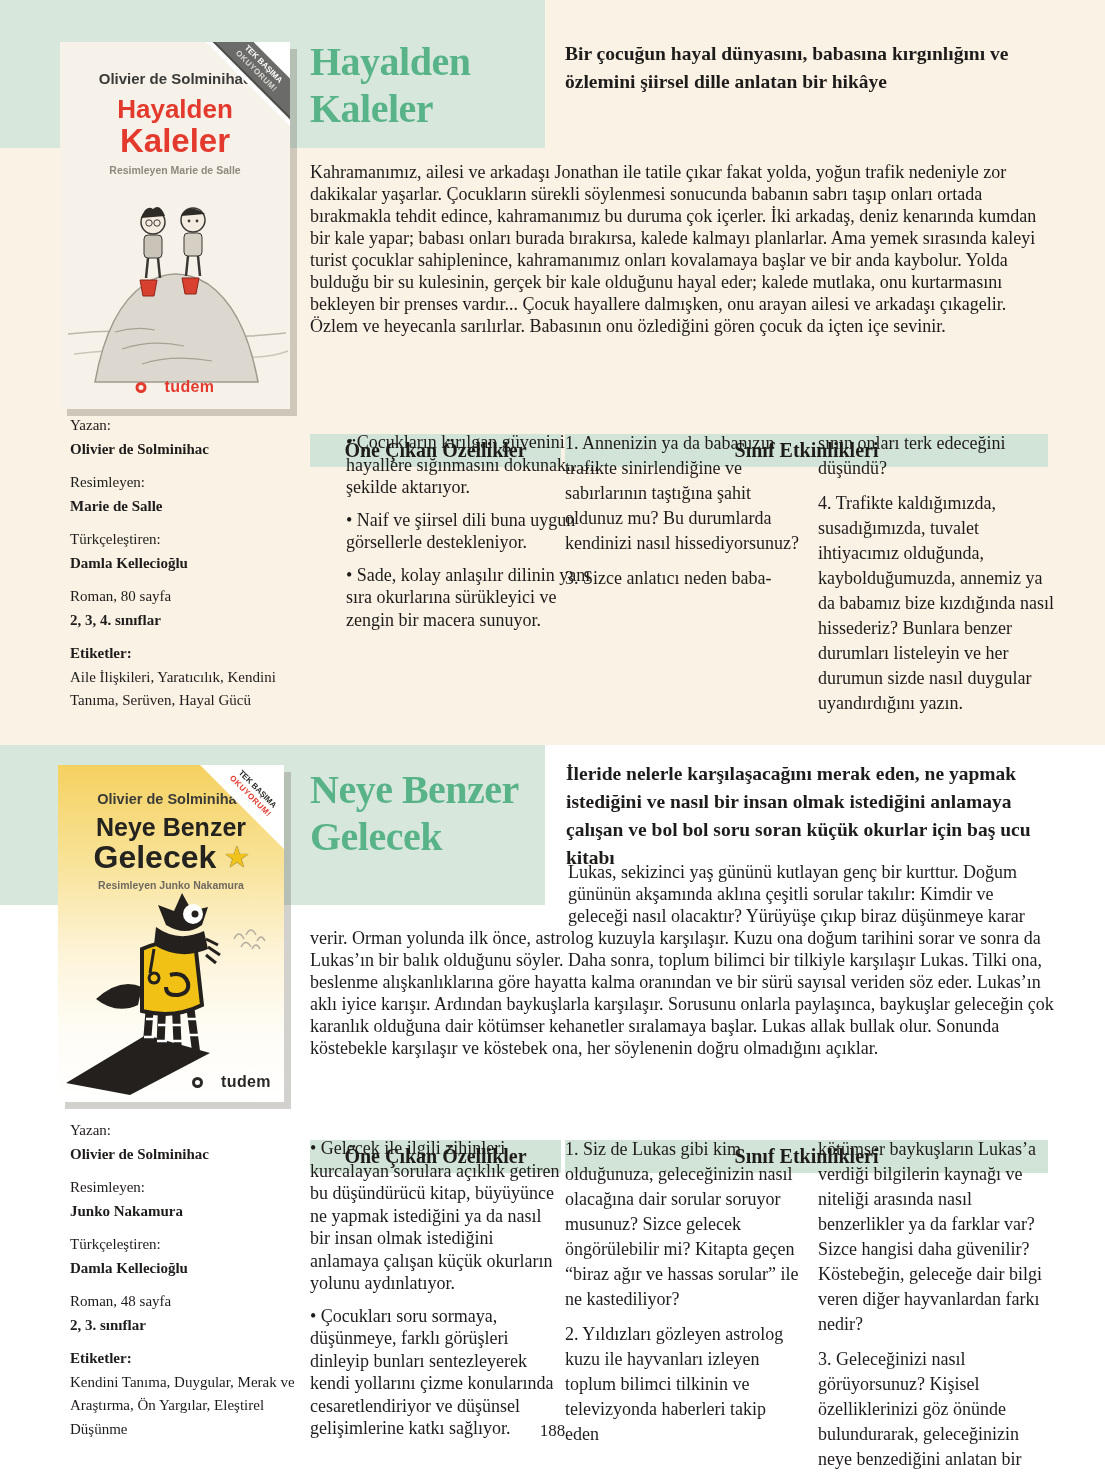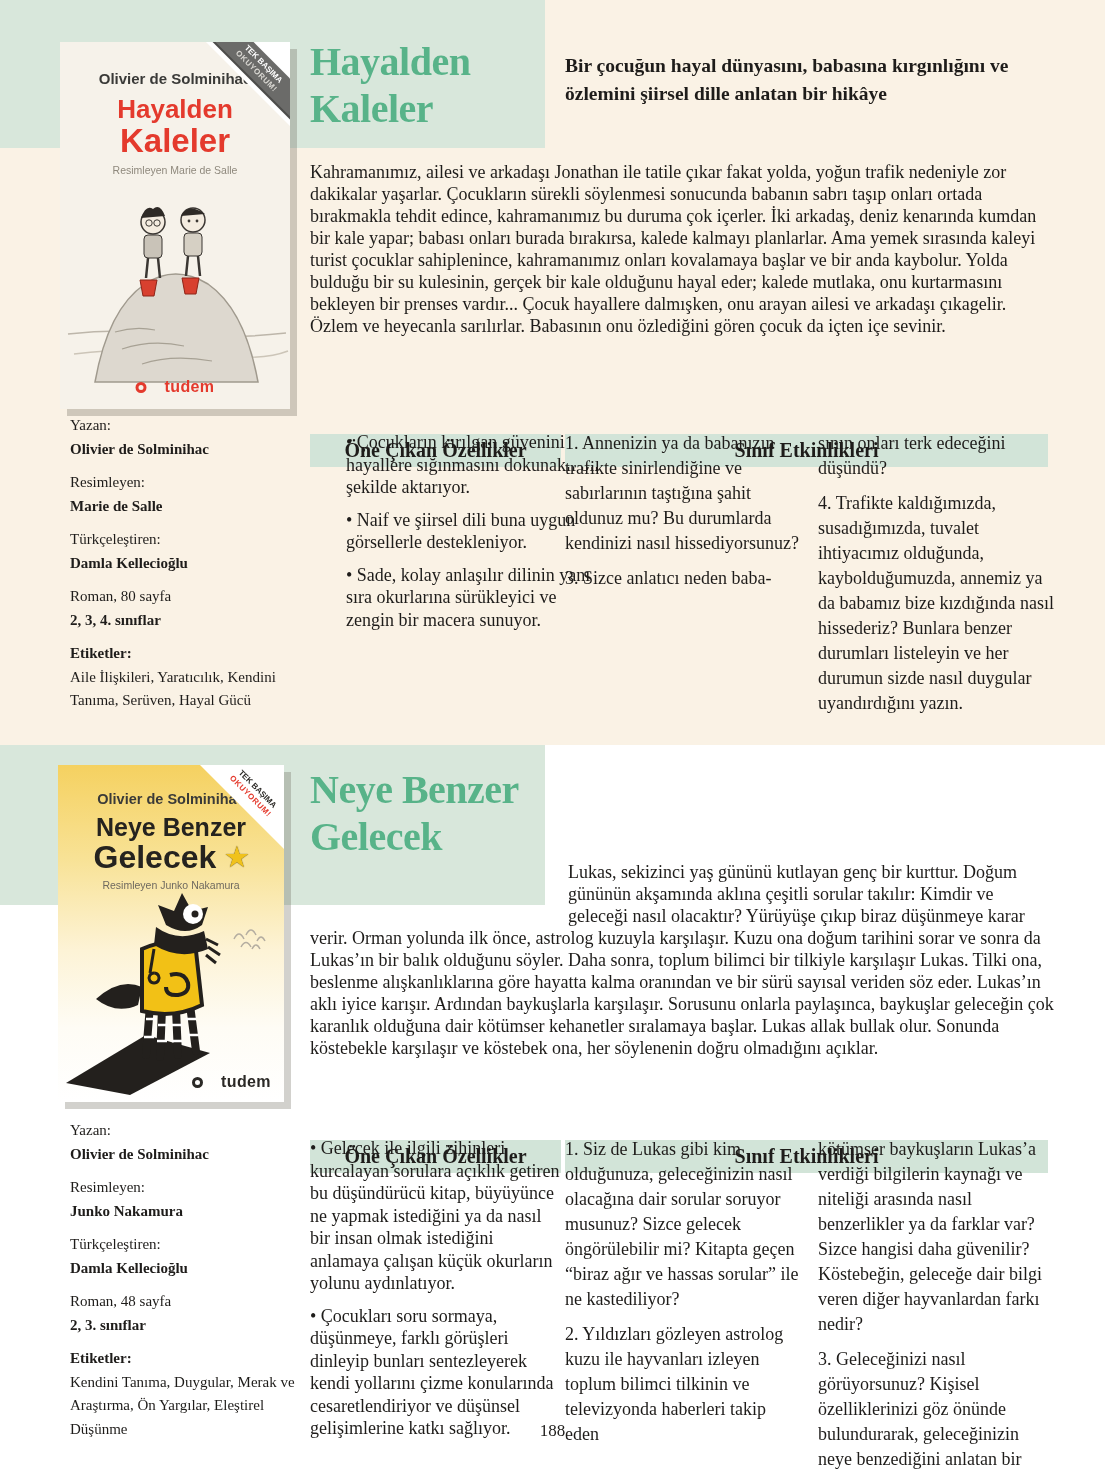--- a/index.html
+++ b/index.html
@@ -12,21 +12,21 @@
   .bg-cream{position:absolute;left:0;top:0;width:1105px;height:745px;background:var(--cream);}
   .mint-band{position:absolute;background:var(--mint);}
   #band1{left:0;top:0;width:545px;height:148px;}
   #band2{left:0;top:745px;width:545px;height:160px;}
 
   .book-title{position:absolute;font-weight:bold;color:var(--title_green);font-size:40px;line-height:47px;letter-spacing:-0.5px;}
   #title1{left:310px;top:38px;}
   #title2{left:310px;top:766px;}
 
   .tagline{position:absolute;font-weight:bold;font-size:19.5px;line-height:28px;}
-  #tagline1{left:565px;top:52px;width:475px;}
+  #tagline1{left:565px;top:40px;width:475px;}
   #tagline2{left:566px;top:760px;width:484px;}
 
   .summary{position:absolute;left:310px;width:744px;font-size:18px;line-height:22px;}
   #summary1{top:161px;}
   #summary2{top:861px;}
   .wrap-spacer{float:left;width:258px;height:46px;}
 
   .col-header{position:absolute;height:33px;background:var(--header_bar);font-weight:bold;font-size:20px;text-align:center;line-height:33px;margin-top:45px;}
   #features1-h,#features2-h{left:310px;width:251px;}
   #activities1-h,#activities2-h{left:565px;width:483px;}
@@ -61,21 +61,21 @@
           background:linear-gradient(180deg,#f5d160 0%,#f8e296 28%,#fdf3d6 55%,#fefcf5 78%,#ffffff 100%);}
   .cover-author{position:absolute;width:100%;text-align:center;font-weight:bold;color:#3a3a38;font-size:15px;}
   #cover1 .cover-author{top:28px;}
   #cover2 .cover-author{top:26px;font-size:14.5px;}
   .cover-t{position:absolute;width:100%;text-align:center;font-weight:bold;}
   #cover1 .t1{top:52px;font-size:26px;color:var(--cover_red);}
   #cover1 .t2{top:80px;font-size:33px;color:var(--cover_red);}
   #cover2 .t1{top:48px;font-size:25px;color:#25231f;}
   #cover2 .t2{top:74px;font-size:32px;color:#25231f;}
   .star-icon{color:#f0c21c;font-size:26px;vertical-align:2px;text-shadow:0 0 1px #25231f;}
-  .cover-credit{position:absolute;width:100%;text-align:center;font-size:10.5px;color:#8f897d;}
+  .cover-credit{position:absolute;width:100%;text-align:center;font-size:10.5px;color:#8f897d;font-weight:bold;}
   #cover1 .cover-credit{top:122px;}
   #cover2 .cover-credit{top:114px;color:#6f695f;}
   .cover-art{position:absolute;left:0;}
   #cover1 .cover-art{top:142px;}
   #cover2 .cover-art{top:122px;}
   .tudem{position:absolute;font-weight:bold;font-size:16px;letter-spacing:0.4px;display:flex;align-items:center;gap:18px;}
   #cover1 .tudem{left:50%;transform:translateX(-50%);bottom:13px;color:var(--cover_red);}
   #cover2 .tudem{right:13px;bottom:11px;color:#2b2926;}
   .tudem-dot{width:11px;height:11px;border-radius:50%;border:3px solid currentColor;display:inline-block;}
 
@@ -215,20 +215,21 @@
         <div class="l2">OKUYORUM!</div>
       </div>
     </div>
   </div>
 
   <div class="book-title" id="title2">
     <div>Neye Benzer</div>
     <div>Gelecek</div>
   </div>
 
+  <div class="tagline" id="tagline2">İleride nelerle karşılaşacağını merak eden, ne yapmak istediğini ve nasıl bir insan olmak istediğini anlamaya çalışan ve bol bol soru soran küçük okurlar için baş ucu kitabı</div>
 
   <div class="summary" id="summary2">
     <span class="wrap-spacer"></span><span>Lukas, sekizinci yaş gününü kutlayan genç bir kurttur. Doğum gününün akşamında aklına çeşitli sorular takılır: Kimdir ve geleceği nasıl olacaktır? Yürüyüşe çıkıp biraz düşünmeye karar verir. Orman yolunda ilk önce, astrolog kuzuyla karşılaşır. Kuzu ona doğum tarihini sorar ve sonra da Lukas’ın bir balık olduğunu söyler. Daha sonra, toplum bilimci bir tilkiyle karşılaşır Lukas. Tilki ona, beslenme alışkanlıklarına göre hayatta kalma oranından ve bir sürü sayısal veriden söz eder. Lukas’ın aklı iyice karışır. Ardından baykuşlarla karşılaşır. Sorusunu onlarla paylaşınca, baykuşlar geleceğin çok karanlık olduğuna dair kötümser kehanetler sıralamaya başlar. Lukas allak bullak olur. Sonunda köstebekle karşılaşır ve köstebek ona, her söylenenin doğru olmadığını açıklar.</span>
   </div>
 
   <div class="sidebar" id="sidebar2">
     <div class="meta-group">
       <div>Yazan:</div>
       <div class="bold">Olivier de Solminihac</div>
     </div>

